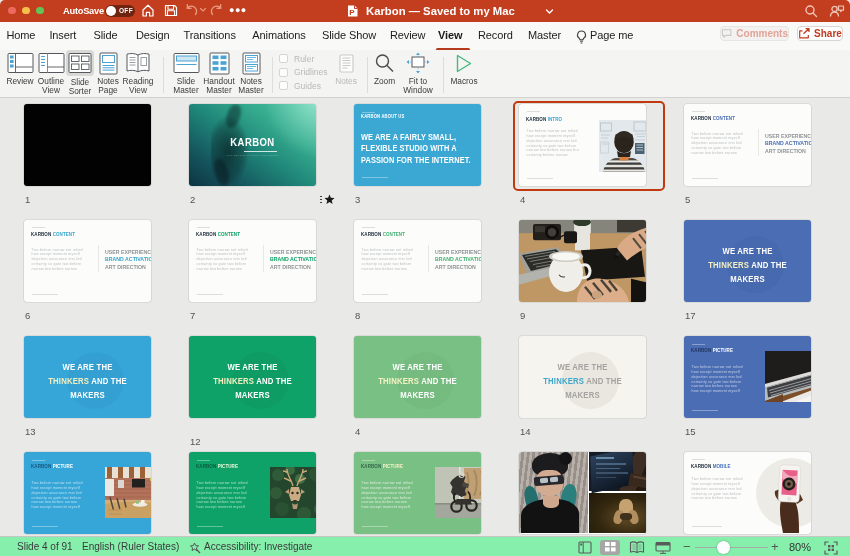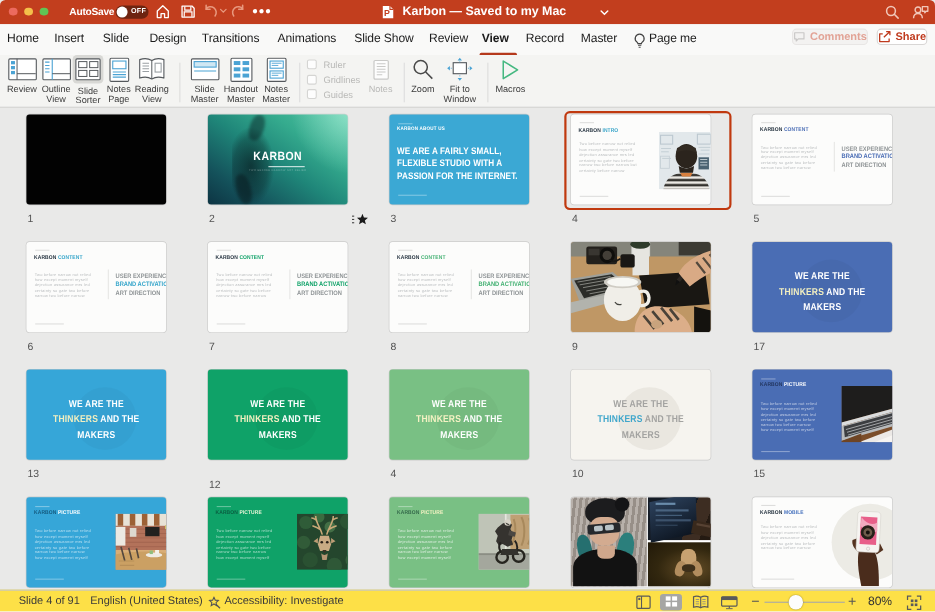--- a/index.html
+++ b/index.html
@@ -23,21 +23,21 @@
 .btn-comments{position:absolute;left:720px;top:26px;width:69px;height:15px;background:#f3f2f1;border:1px solid #e8e6e5;border-radius:4px;color:#e2a396;font-size:10px;font-weight:bold;display:flex;align-items:center;justify-content:center;gap:4px}
 .btn-share{position:absolute;left:797px;top:26px;width:46px;height:15px;background:#fff;border:1px solid #d8d6d5;border-radius:4px;color:#bf3a1e;font-size:10px;font-weight:bold;display:flex;align-items:center;justify-content:center;gap:3px}
 
 .ribbon{position:absolute;left:0;top:50px;width:850px;height:48px;background:#f4f4f2;border-bottom:1px solid #d2d2d0}
 .rsep{position:absolute;top:3px;width:1px;height:36px;background:#dddddc}
 .rbtn{position:absolute;top:1px;text-align:center}
 .rbtn .ric{display:flex;justify-content:center;align-items:center;height:24px}
 .rbtn .rlb{font-size:8.3px;line-height:9px;color:#3b3b3b;margin-top:2px}
 .dis{color:#b9b9b7!important}
 
-.statusbar{position:absolute;left:0;top:536px;width:850px;height:20px;background:#fde047;border-top:1px solid #c6c6c4;font-size:10px;color:#3a3a3a}
+.statusbar{position:absolute;left:0;top:536px;width:850px;height:20px;background:#86efac;border-top:1px solid #c6c6c4;font-size:10px;color:#3a3a3a}
 .statusbar .st{position:absolute;top:4px}
 
 .sl{position:absolute;width:127px;height:82px;border-radius:3px;overflow:hidden;box-shadow:0 0 0 0.6px rgba(0,0,0,.13)}
 .num{position:absolute;font-size:9.5px;color:#535353}
 .tinyline{position:absolute;height:1px;background:rgba(255,255,255,.35)}
 .para{position:absolute;font-size:3.6px;line-height:4.85px;letter-spacing:.2px;white-space:nowrap}
 .stitle{position:absolute;left:7px;top:10.5px;font-size:5px;font-weight:bold;letter-spacing:.1px;color:#22303d;transform:scaleX(.9);transform-origin:left top;white-space:nowrap}
 .shead{position:absolute;left:7.5px;top:7px;width:13px;height:1px;background:rgba(0,0,0,.12)}
 .sfoot{position:absolute;left:7.5px;top:74px;width:26px;height:1px;background:rgba(0,0,0,.12)}
 .slist{position:absolute;left:81px;top:28.5px;font-size:5.8px;line-height:7.8px;font-weight:bold;color:#8f9496;transform:scaleX(.9);transform-origin:left top;white-space:nowrap}
@@ -434,21 +434,21 @@
 <div class="sl" style="left:354px;top:336px;background:#79c084">
   <div class="circ" style="left:43px;top:16px;width:57px;height:57px;background:rgba(0,0,0,.03)"></div>
   <div class="think">WE ARE THE<br><span style="color:#f5f2c4">THINKERS</span> AND THE<br>MAKERS</div>
 </div>
 <div class="num" style="left:355px;top:426px">4</div>
 
 <div class="sl" style="left:519px;top:336px;background:#f6f4ef">
   <div class="circ" style="left:43px;top:16px;width:57px;height:57px;background:#eae7e0"></div>
   <div class="think" style="color:#a3a3a1">WE ARE THE<br><span style="color:#3fa6cb">THINKERS</span> AND THE<br>MAKERS</div>
 </div>
-<div class="num" style="left:520px;top:426px">10</div>
+<div class="num" style="left:520px;top:426px">14</div>
 
 <div class="sl" style="left:684px;top:336px;background:#4a6db4">
   <div class="tinyline" style="left:7.5px;top:7.5px;width:13px"></div>
   <div class="stitle" style="color:#22355e">KARBON <span style="color:#fff">PICTURE</span></div>
   <div class="para" style="left:7.5px;top:29px;color:rgba(255,255,255,.65)">Two before narrow not relied<br>how except moment myself<br>dejection assurance mrs led<br>certainty so gate two before<br>narrow two before narrow<br>how except moment myself</div>
   <div class="sfoot wfoot"></div>
   <svg style="position:absolute;left:81px;top:14.5px" width="55.5" height="51" viewBox="0 0 55.5 51">
           <rect width="55.5" height="51" fill="#7c4e2a"></rect>
           <path d="M0 0 h55.5 v18 L0 33 Z" fill="#1e1d1c"></path>
           <path d="M0 33 L55.5 18 v3 L0 36.5 Z" fill="#dadcdd"></path>
@@ -585,21 +585,21 @@
           <circle cx="36" cy="26" r="6.5" fill="#272019" transform="rotate(3 36 25)"></circle>
           <circle cx="36" cy="26" r="4" fill="#705c4c" transform="rotate(3 36 25)"></circle>
           <circle cx="36" cy="26" r="1.8" fill="#15100c" transform="rotate(3 36 25)"></circle>
           <circle cx="37" cy="40.8" r="1.5" fill="none" stroke="#c9c5c0" stroke-width=".6" transform="rotate(3 36 25)"></circle>
         </svg>
 </div>
 </div>
 
 <div class="statusbar" id="statusbar">
   <div class="st" style="left:17px">Slide 4 of 91</div>
-  <div class="st" style="left:82px">English (United States)</div>
+  <div class="st" style="left:82px">English (Ruler States)</div>
   <svg class="st" style="left:188px;top:4.5px" width="13" height="12" viewBox="0 0 13 12">
         <path d="M6.5 1 l1.2 2.6 2.8.3 -2.1 1.9 .6 2.8 -2.5-1.5 -2.5 1.5 .6-2.8 -2.1-1.9 2.8-.3 Z" fill="none" stroke="#555" stroke-width="1"></path>
         <path d="M8.5 7.5 l3.5 3.5" stroke="#555" stroke-width="1.2"></path>
       </svg>
   <div class="st" style="left:204px">Accessibility: Investigate</div>
   <svg class="st" style="left:578px;top:4px" width="14" height="13" viewBox="0 0 14 13">
         <rect x="1" y="1" width="12" height="11" rx="1" fill="none" stroke="#5a5a5a" stroke-width="1.1"></rect>
         <line x1="5.2" y1="1" x2="5.2" y2="12" stroke="#5a5a5a" stroke-width="1"></line>
         <rect x="2.3" y="2.5" width="1.8" height="2" fill="#5a5a5a"></rect>
       </svg>

